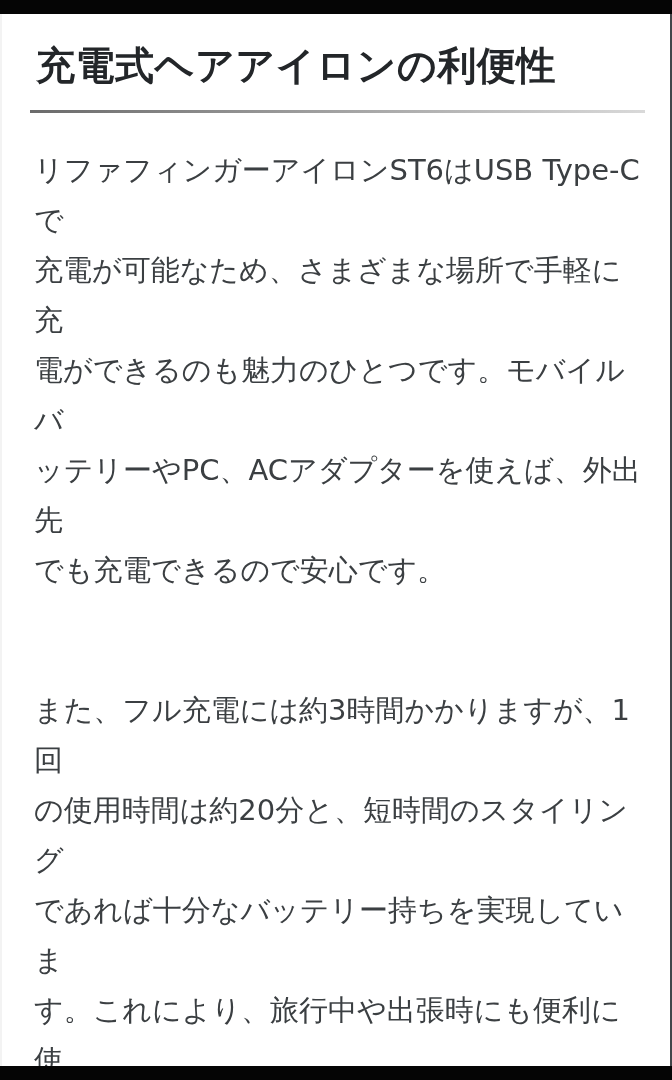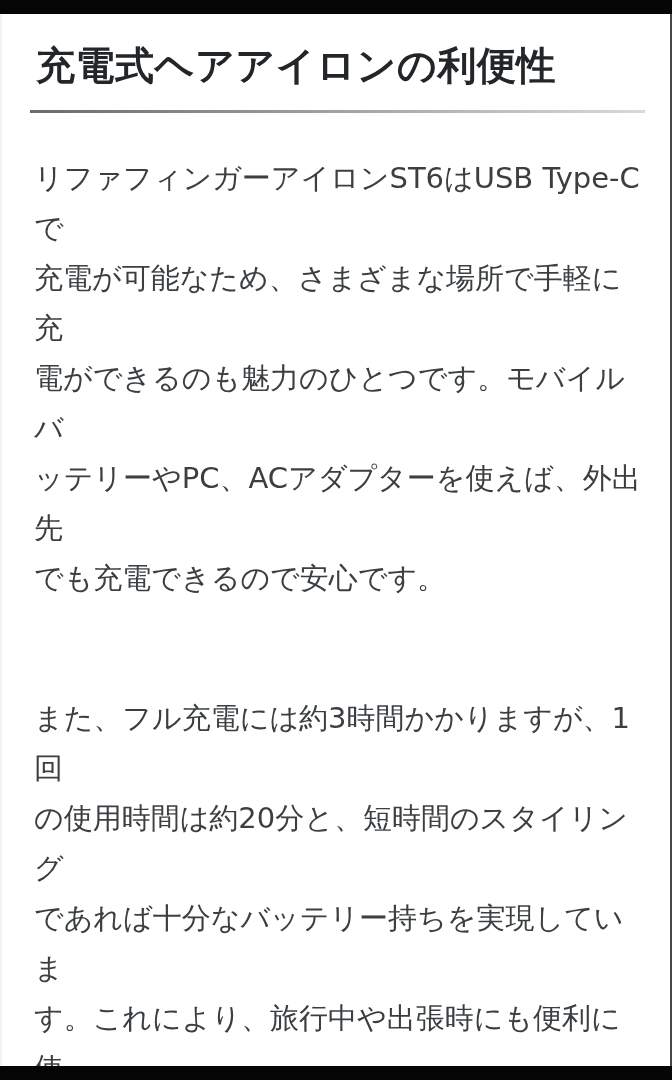--- a/index.html
+++ b/index.html
@@ -47,21 +47,21 @@
     background:linear-gradient(to right, var(--divider-start), var(--divider-end));
   }
   .article p{
     font-size:29px;
     line-height:50px;
     color:var(--body-color);
     margin:0 26px 0 34px;
     white-space:pre-line;
     letter-spacing:0px;
   }
-  .article p.first{margin-top:40px;}
+  .article p.first{margin-top:32px;}
   .article p + p{margin-top:90px;}
 </style>
 </head>
 <body>
 
 <div class="frame-bar top"></div>
 
 <main class="page">
   <h1 class="page-title">充電式ヘアアイロンの利便性</h1>
 

